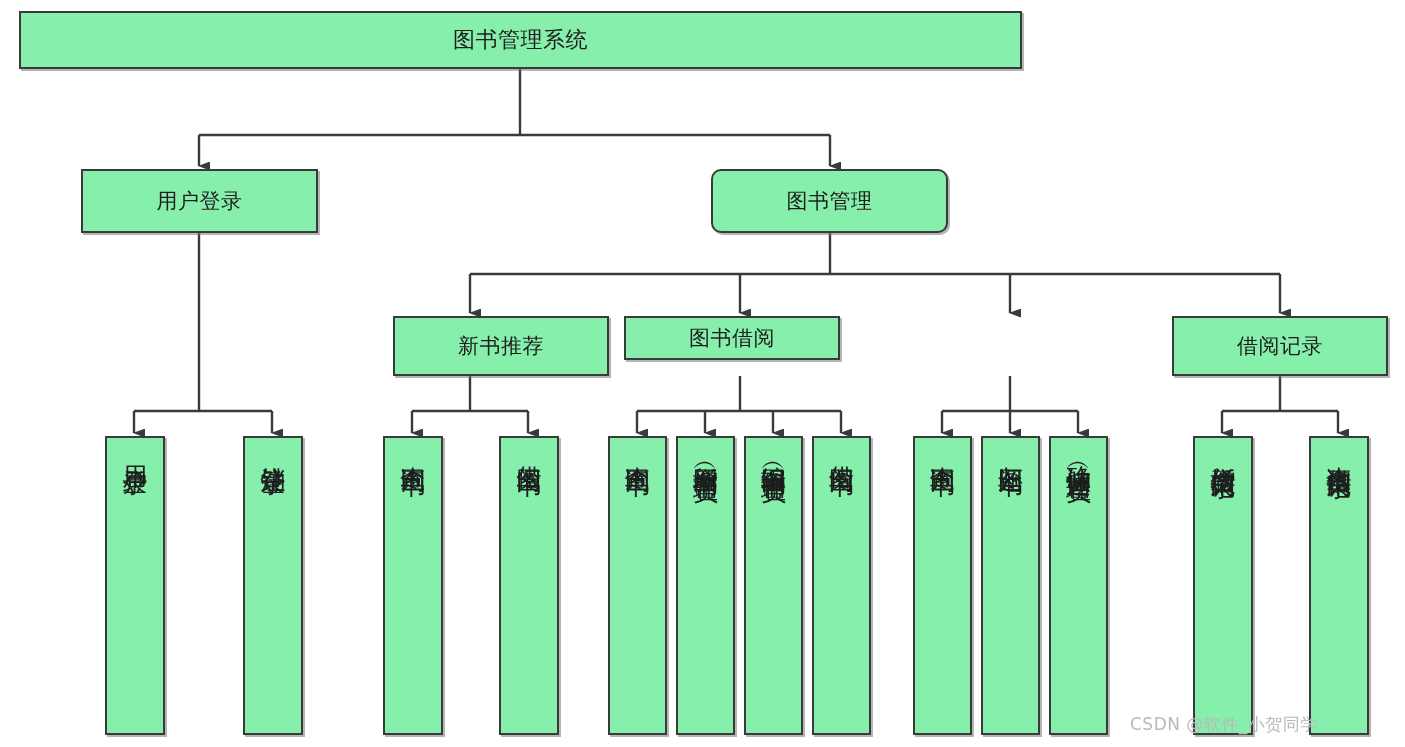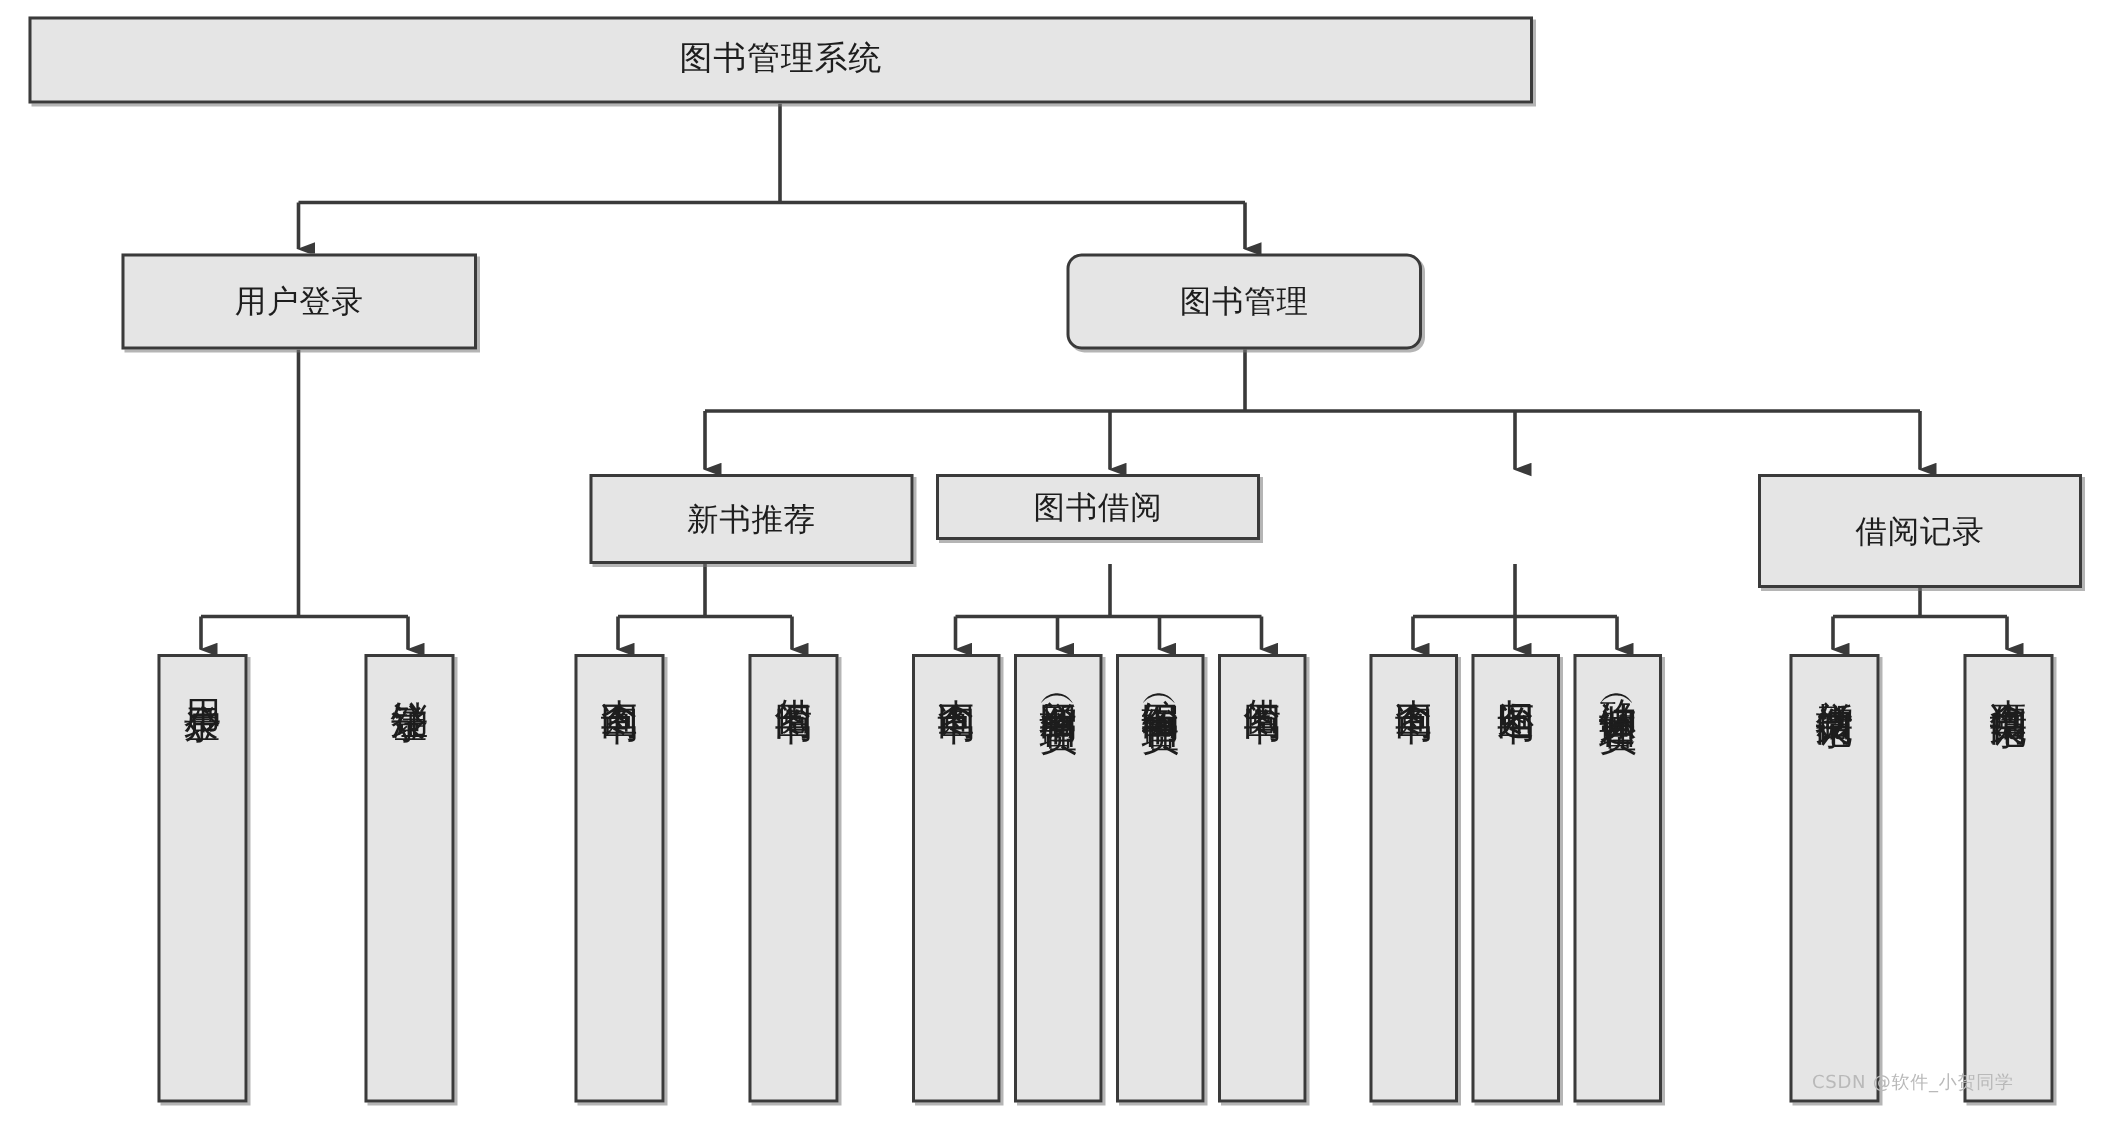--- a/index.html
+++ b/index.html
@@ -23,21 +23,21 @@
     position: absolute;
     left: 0;
     top: 0;
     width: 1405px;
     height: 747px;
     pointer-events: none;
   }
   .node {
     position: absolute;
     border: 2px solid #3a3a3a;
-    background: #e5e5e5;
+    background: #86efac;
     box-shadow: 2px 2px 0 rgba(120,120,120,0.55);
     display: flex;
     align-items: center;
     justify-content: center;
     color: #1d1d1d;
     z-index: 2;
   }
   .node .label {
     display: block;
     text-align: center;
@@ -59,23 +59,23 @@
     writing-mode: vertical-rl;
     text-orientation: upright;
     font-size: 25px;
     line-height: 1.08;
     letter-spacing: 2px;
     max-height: 282px;
   }
   .node.vert.tall .label { max-height: 288px; }
   .watermark {
     position: absolute;
-    left: 1208px;
+    left: 1130px;
     top: 713px;
-    font-size: 12px;
+    font-size: 17px;
     color: #b9b9b9;
     white-space: nowrap;
     z-index: 5;
     letter-spacing: 0.5px;
   }
 </style>
 </head>
 <body>
 
 <div id="canvas">
@@ -140,21 +140,21 @@
   <div class="node horiz" style="left:711px; top:169px; width:237px; height:64px;border-radius:10px;">
     <span class="label">图书管理</span>
   </div>
 
   <div class="node horiz" style="left:362px; top:316px; width:216px; height:60px;margin-left:31px;">
     <span class="label">新书推荐</span>
   </div>
   <div class="node horiz" style="left:624px; top:316px; width:216px; height:44px;">
     <span class="label">图书借阅</span>
   </div>
-  <div class="node horiz" style="left:1172px; top:316px; width:216px; height:76px;">
+  <div class="node horiz" style="left:1172px; top:316px; width:216px; height:60px;">
     <span class="label">借阅记录</span>
   </div>
 
   <div class="node vert" style="left:105px; top:436px; width:60px; height:299px;">
     <span class="label">用户登录</span>
   </div>
   <div class="node vert" style="left:243px; top:436px; width:60px; height:299px;">
     <span class="label">注销登录</span>
   </div>
 

